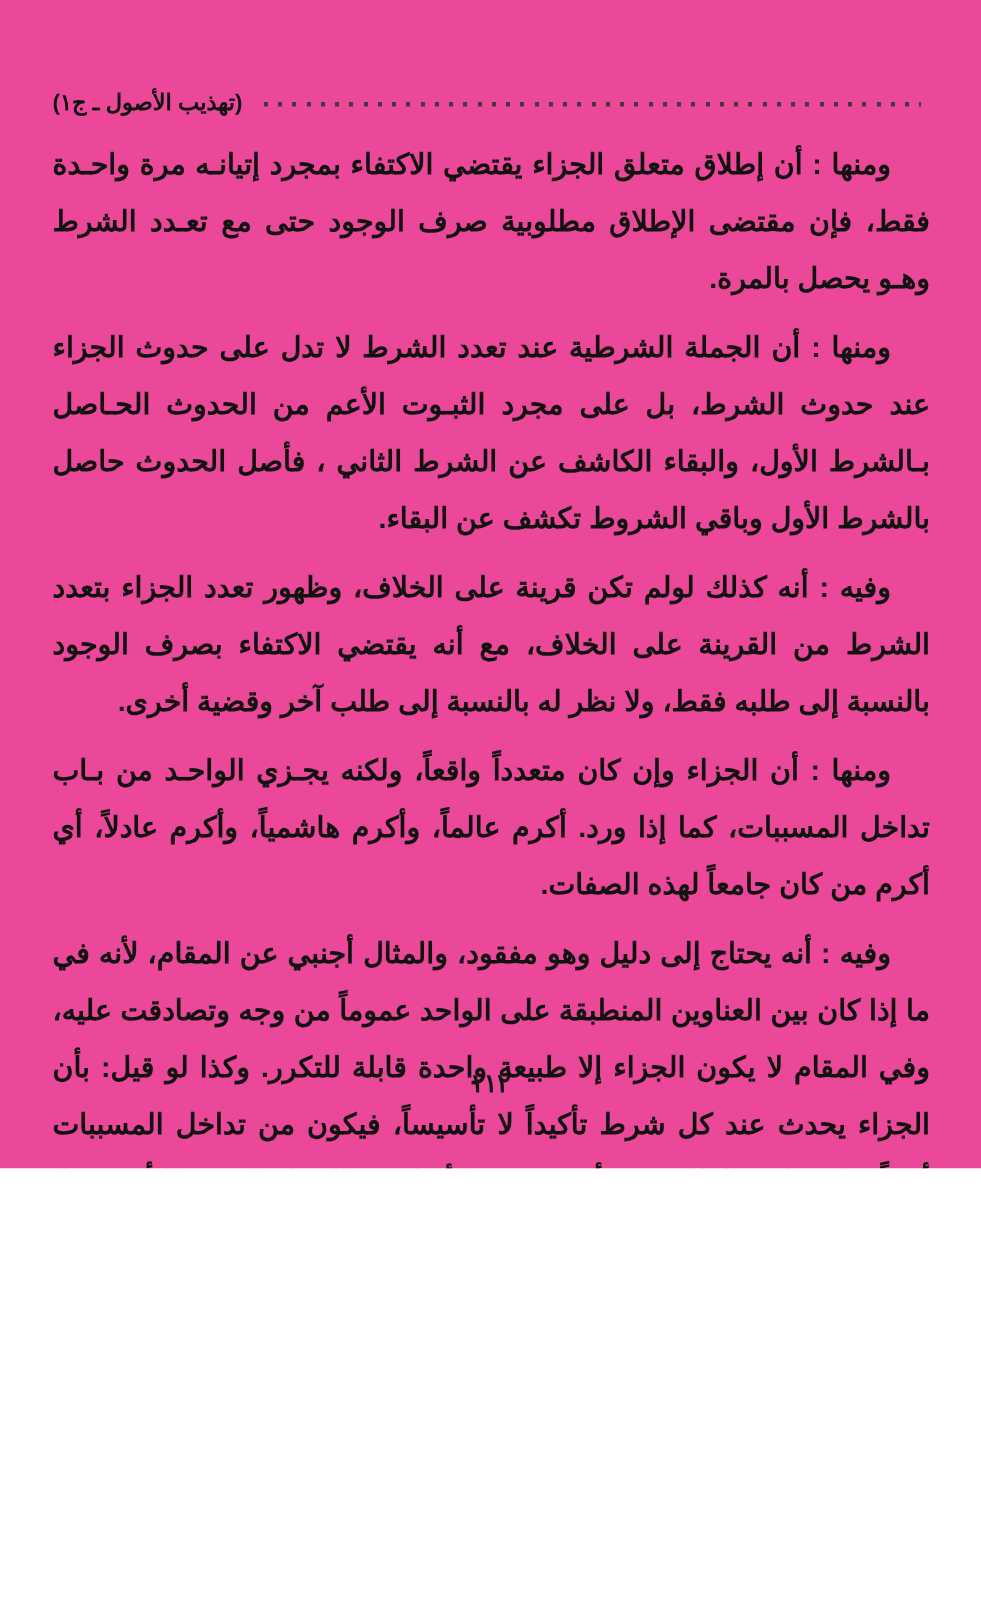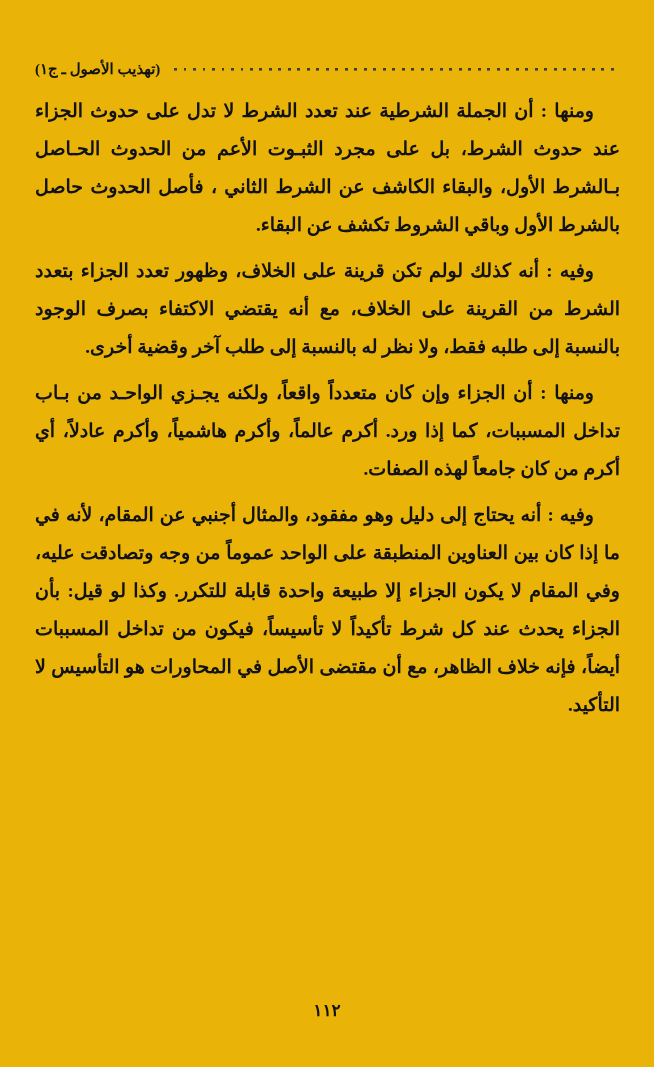--- a/index.html
+++ b/index.html
@@ -3,26 +3,26 @@
 <meta charset="utf-8">
 <style>
   html, body {
     margin: 0;
     padding: 0;
     background: #ffffff;
   }
   .page {
     position: relative;
     width: 654px;
-    height: 1067px;
+    height: 779px;
     margin: 0 auto;
-    background: #eab308;
+    background: #ec4899;
     box-sizing: border-box;
     padding: 50px 34px 0 35px;
-    font-family: Liberation Serif, serif;
+    font-family: Liberation Sans, sans-serif;
     color: #121212;
     overflow: hidden;
   }
   
   .header {
     display: flex;
     flex-direction: row;
     align-items: flex-end;
     height: 28px;
   }
@@ -83,20 +83,21 @@
 <body>
 
 <div class="page">
 
   <div class="header">
     <span class="title">(تهذيب الأصول ـ ج١)</span>
     <div class="leader"></div>
   </div>
 
   <main class="body-text">
+      <p class="indent">ومنها : أن إطلاق متعلق الجزاء يقتضي الاكتفاء بمجرد إتيانـه مرة واحـدة فقط، فإن مقتضى الإطلاق مطلوبية صرف الوجود حتى مع تعـدد الشرط وهـو يحصل بالمرة.</p>
       <p class="indent">ومنها : أن الجملة الشرطية عند تعدد الشرط لا تدل على حدوث الجزاء عند حدوث الشرط، بل على مجرد الثبـوت الأعم من الحدوث الحـاصل بـالشرط الأول، والبقاء الكاشف عن الشرط الثاني ، فأصل الحدوث حاصل بالشرط الأول وباقي الشروط تكشف عن البقاء.</p>
       <p class="indent">وفيه : أنه كذلك لولم تكن قرينة على الخلاف، وظهور تعدد الجزاء بتعدد الشرط من القرينة على الخلاف، مع أنه يقتضي الاكتفاء بصرف الوجود بالنسبة إلى طلبه فقط، ولا نظر له بالنسبة إلى طلب آخر وقضية أخرى.</p>
       <p class="indent">ومنها : أن الجزاء وإن كان متعدداً واقعاً، ولكنه يجـزي الواحـد من بـاب تداخل المسببات، كما إذا ورد. أكرم عالماً، وأكرم هاشمياً، وأكرم عادلاً، أي أكرم من كان جامعاً لهذه الصفات.</p>
       <p class="indent">وفيه : أنه يحتاج إلى دليل وهو مفقود، والمثال أجنبي عن المقام، لأنه في ما إذا كان بين العناوين المنطبقة على الواحد عموماً من وجه وتصادقت عليه، وفي المقام لا يكون الجزاء إلا طبيعة واحدة قابلة للتكرر. وكذا لو قيل: بأن الجزاء يحدث عند كل شرط تأكيداً لا تأسيساً، فيكون من تداخل المسببات أيضاً، فإنه خلاف الظاهر، مع أن مقتضى الأصل في المحاورات هو التأسيس لا التأكيد.</p>
     </main>
 
   <div class="footer">
     <span class="page-number">١١٢</span>
   </div>
 

